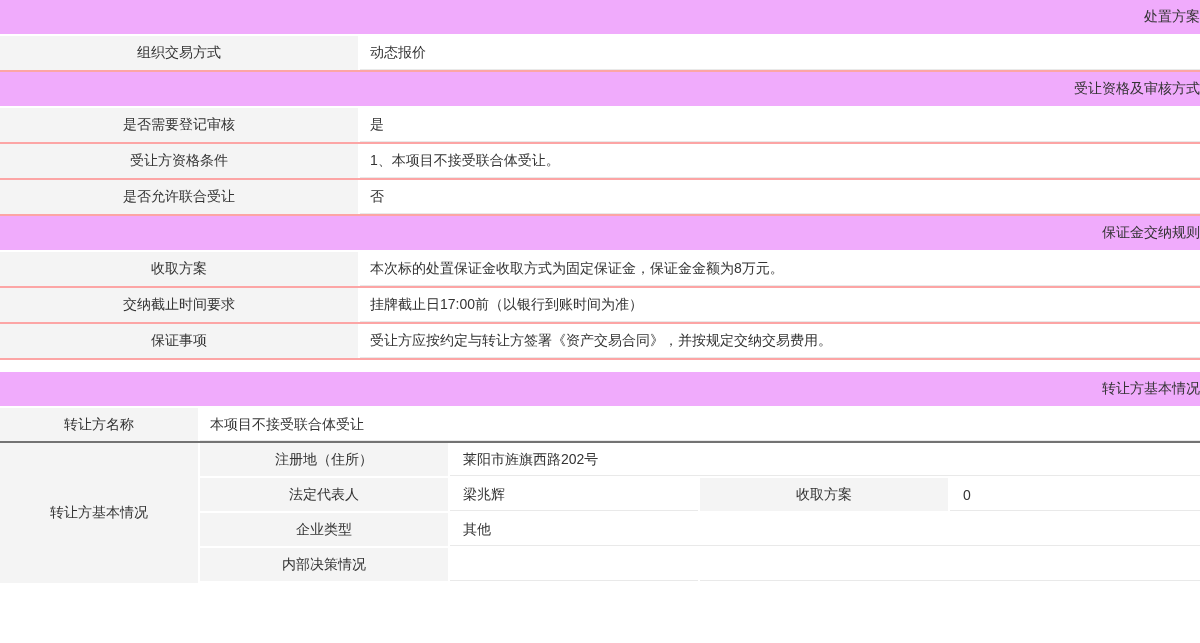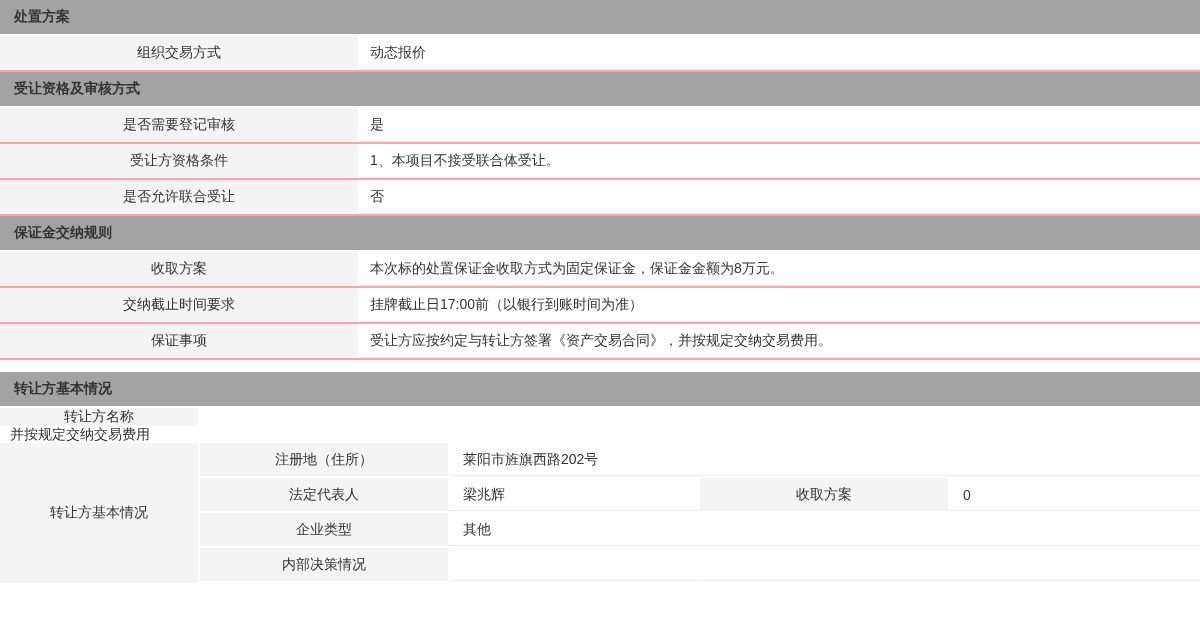--- a/index.html
+++ b/index.html
@@ -6,44 +6,44 @@
   html, body { background: #ffffff; }
   body {
     width: 1200px; height: 643px; overflow: hidden;
     font-family: "Liberation Sans", sans-serif;
     font-size: 14px; color: #333333;
   }
   .page { width: 1200px; }
 
   
   .hdr {
-    height: 36px; background: #a3a3a3;
+    height: 36px; background: #f0abfc;
     border-bottom: 2px solid #ffffff;
     display: flex; align-items: center;
-    padding-left: 14px; font-weight: bold;
+    padding-left: 14px; font-weight: normal; justify-content: flex-end;
   }
 
   
   .row { display: flex; height: 36px; border-bottom: 2px solid #fca5a5; justify-content: space-between; }
   .lbl {
     width: 360px; background: #f4f4f4;
     border-right: 2px solid #ffffff;
     display: flex; align-items: center; justify-content: center;
     text-align: center;
   }
   .val {
     flex: 1; background: #ffffff;
     box-shadow: inset 0 -1px 0 #e9e9e9;
     display: flex; align-items: center;
     padding-left: 10px;
   }
 
   
   .block-b { margin-top: 12px; }
-  .row-b { display: flex; height: 35px; border-bottom: 2px solid #737373; flex-direction: column; }
+  .row-b { display: flex; height: 35px; border-bottom: 2px solid #737373; }
   .lbl-b {
     width: 200px; background: #f4f4f4;
     border-right: 2px solid #ffffff;
     display: flex; align-items: center; justify-content: center;
     text-align: center;
   }
   .group-row { display: flex; }
   .group-lbl {
     width: 200px; background: #f4f4f4;
     border-right: 2px solid #ffffff;
@@ -111,21 +111,21 @@
     <div class="lbl">保证事项</div>
     <div class="val">受让方应按约定与转让方签署《资产交易合同》，并按规定交纳交易费用。</div>
   </div>
 
   <div class="block-b">
     <div class="hdr">
       <span>转让方基本情况</span>
     </div>
     <div class="row-b">
       <div class="lbl-b">转让方名称</div>
-      <div class="val">并按规定交纳交易费用</div>
+      <div class="val">本项目不接受联合体受让</div>
     </div>
     <div class="group-row">
       <div class="group-lbl">转让方基本情况</div>
       <div class="nested">
         <div class="nrow">
           <div class="nlbl">注册地（住所）</div>
           <div class="nval wide">莱阳市旌旗西路202号</div>
         </div>
         <div class="nrow">
           <div class="nlbl">法定代表人</div>

